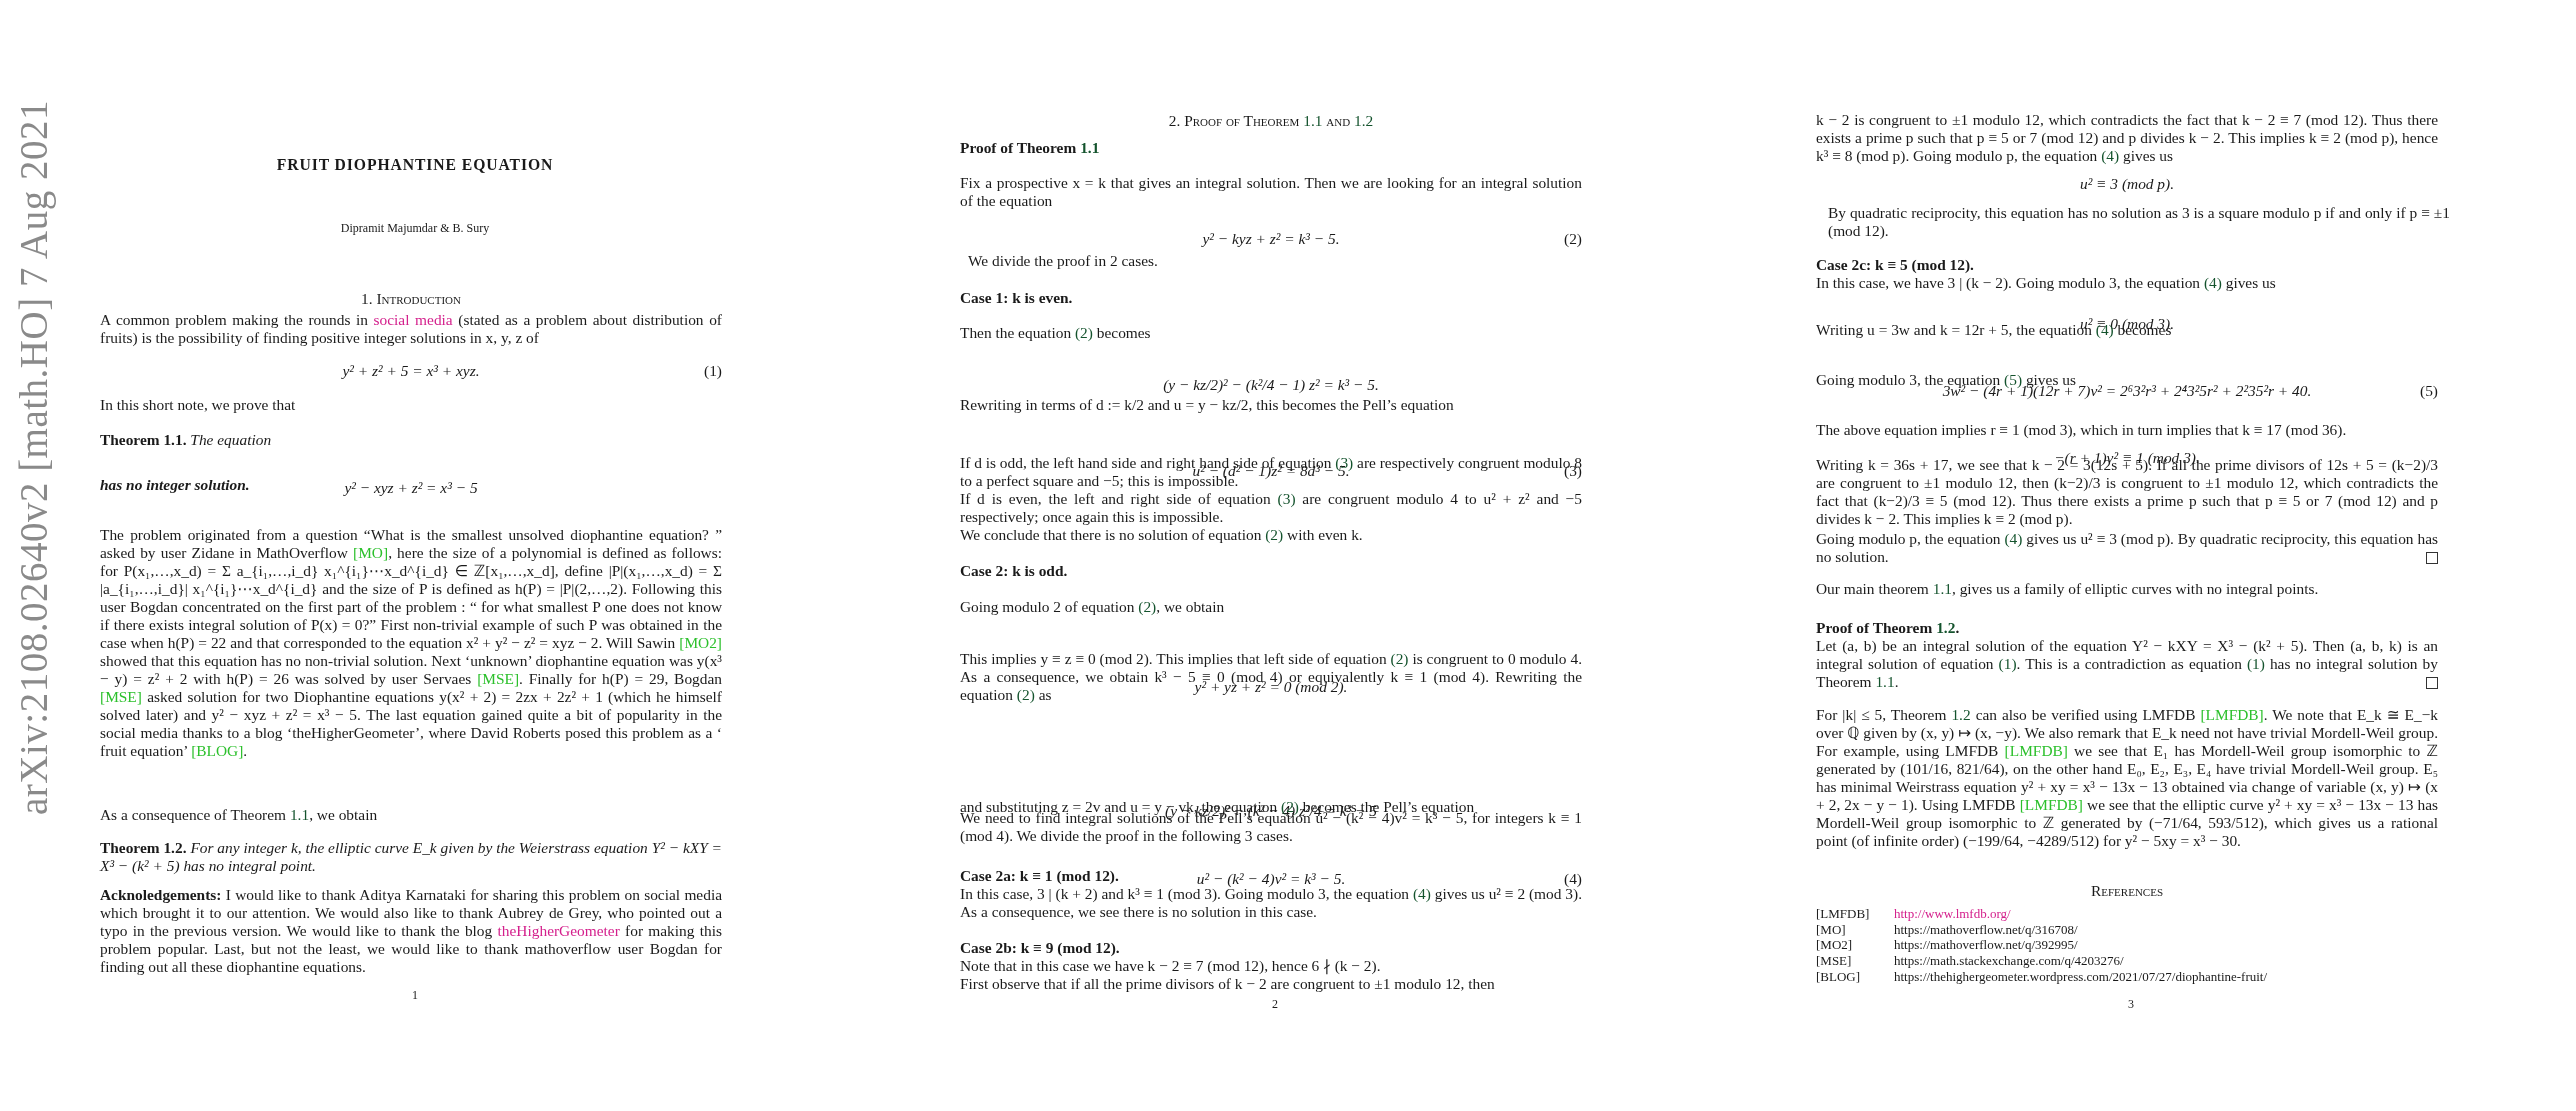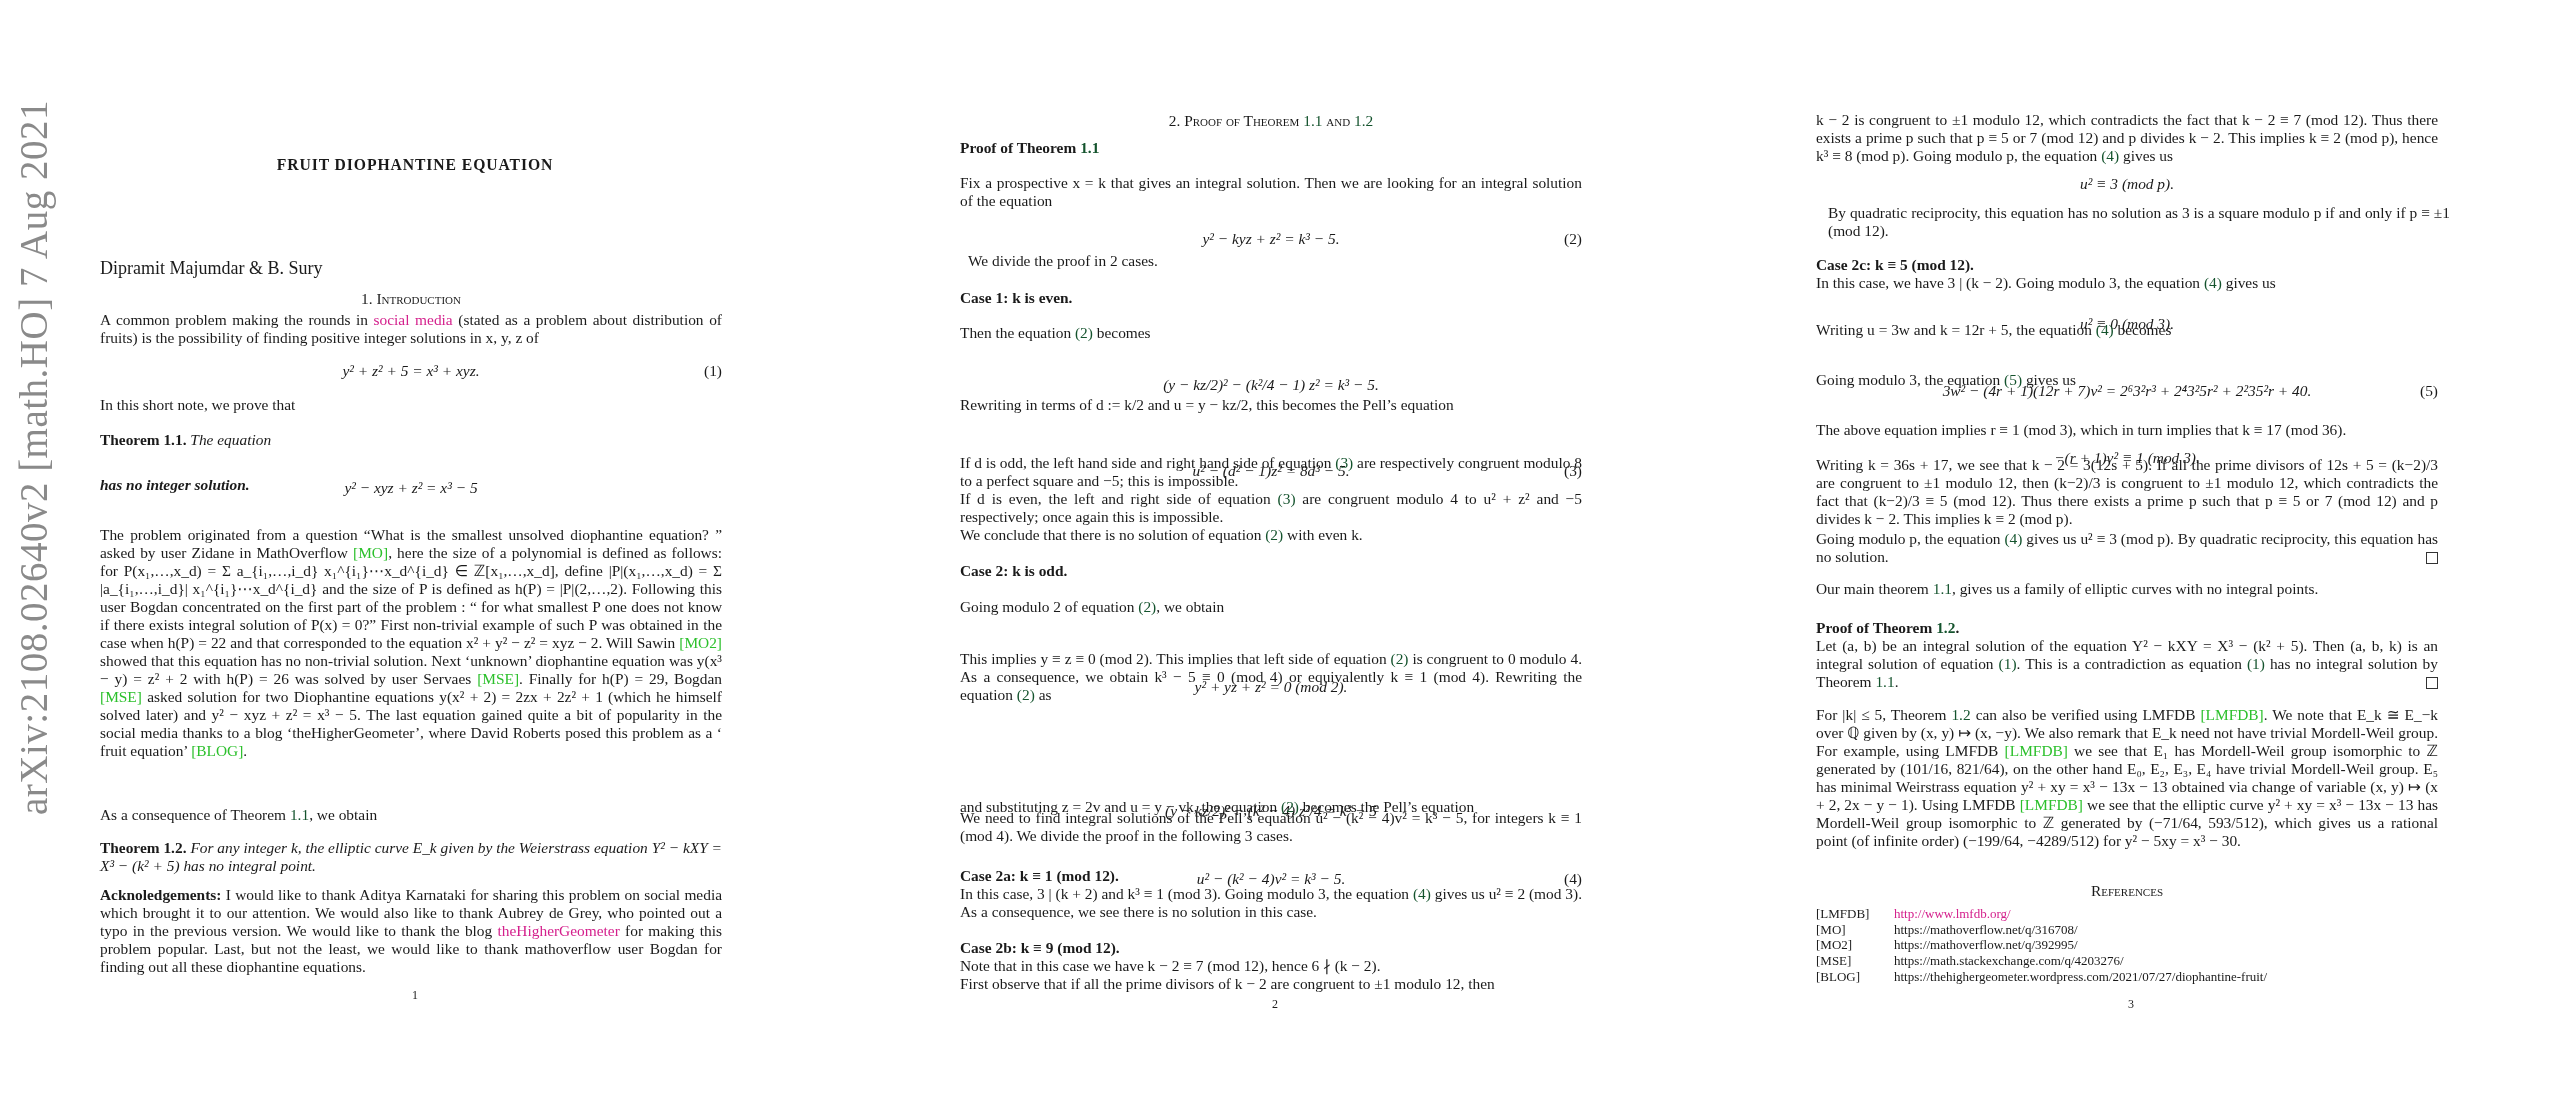--- a/index.html
+++ b/index.html
@@ -3,21 +3,21 @@
 <meta charset="utf-8">
 <style>
   html, body { margin:0; padding:0; background:#ffffff; }
   body { width:2576px; height:1112px; position:relative; overflow:hidden;
          font-family:"DejaVu Serif", "Liberation Serif", serif; color:#1a1a1a; }
   .arxiv { position:absolute; left:11px; top:815px; transform-origin:left top; transform:rotate(-90deg);
            font-family:"Liberation Serif", serif; font-size:39px; color:#8a8a8a; white-space:nowrap; letter-spacing:0.5px; }
   .page { position:absolute; top:0; width:630px; font-family:"Liberation Serif", serif; font-size:15.4px; line-height:18px; }
   .p1 { left:100px; } .p2 { left:960px; } .p3 { left:1816px; }
   .title { text-align:center; font-weight:bold; font-size:15.7px; letter-spacing:0.9px; position:absolute; top:156px; width:630px; }
-  .authors { text-align:left; position:absolute; top:219px; width:630px; font-size:18px;margin-top:40px; }
+  .authors { text-align:center; position:absolute; top:219px; width:630px; font-size:12px; }
   .abs { position:absolute; left:0; width:622px; }
   .sec { text-align:center; font-variant:small-caps; font-size:15.4px; }
   .just { text-align:justify; }
   .eq { position:relative; text-align:center; font-style:italic; }
   .eq .num { position:absolute; right:0; top:0; font-style:normal; }
   .b { font-weight:bold; }
   .i { font-style:italic; }
   .ref-blue { color:#14532d; }
   .ref-green { color:#2cc02c; }
   .ref-pink { color:#d4208c; }

